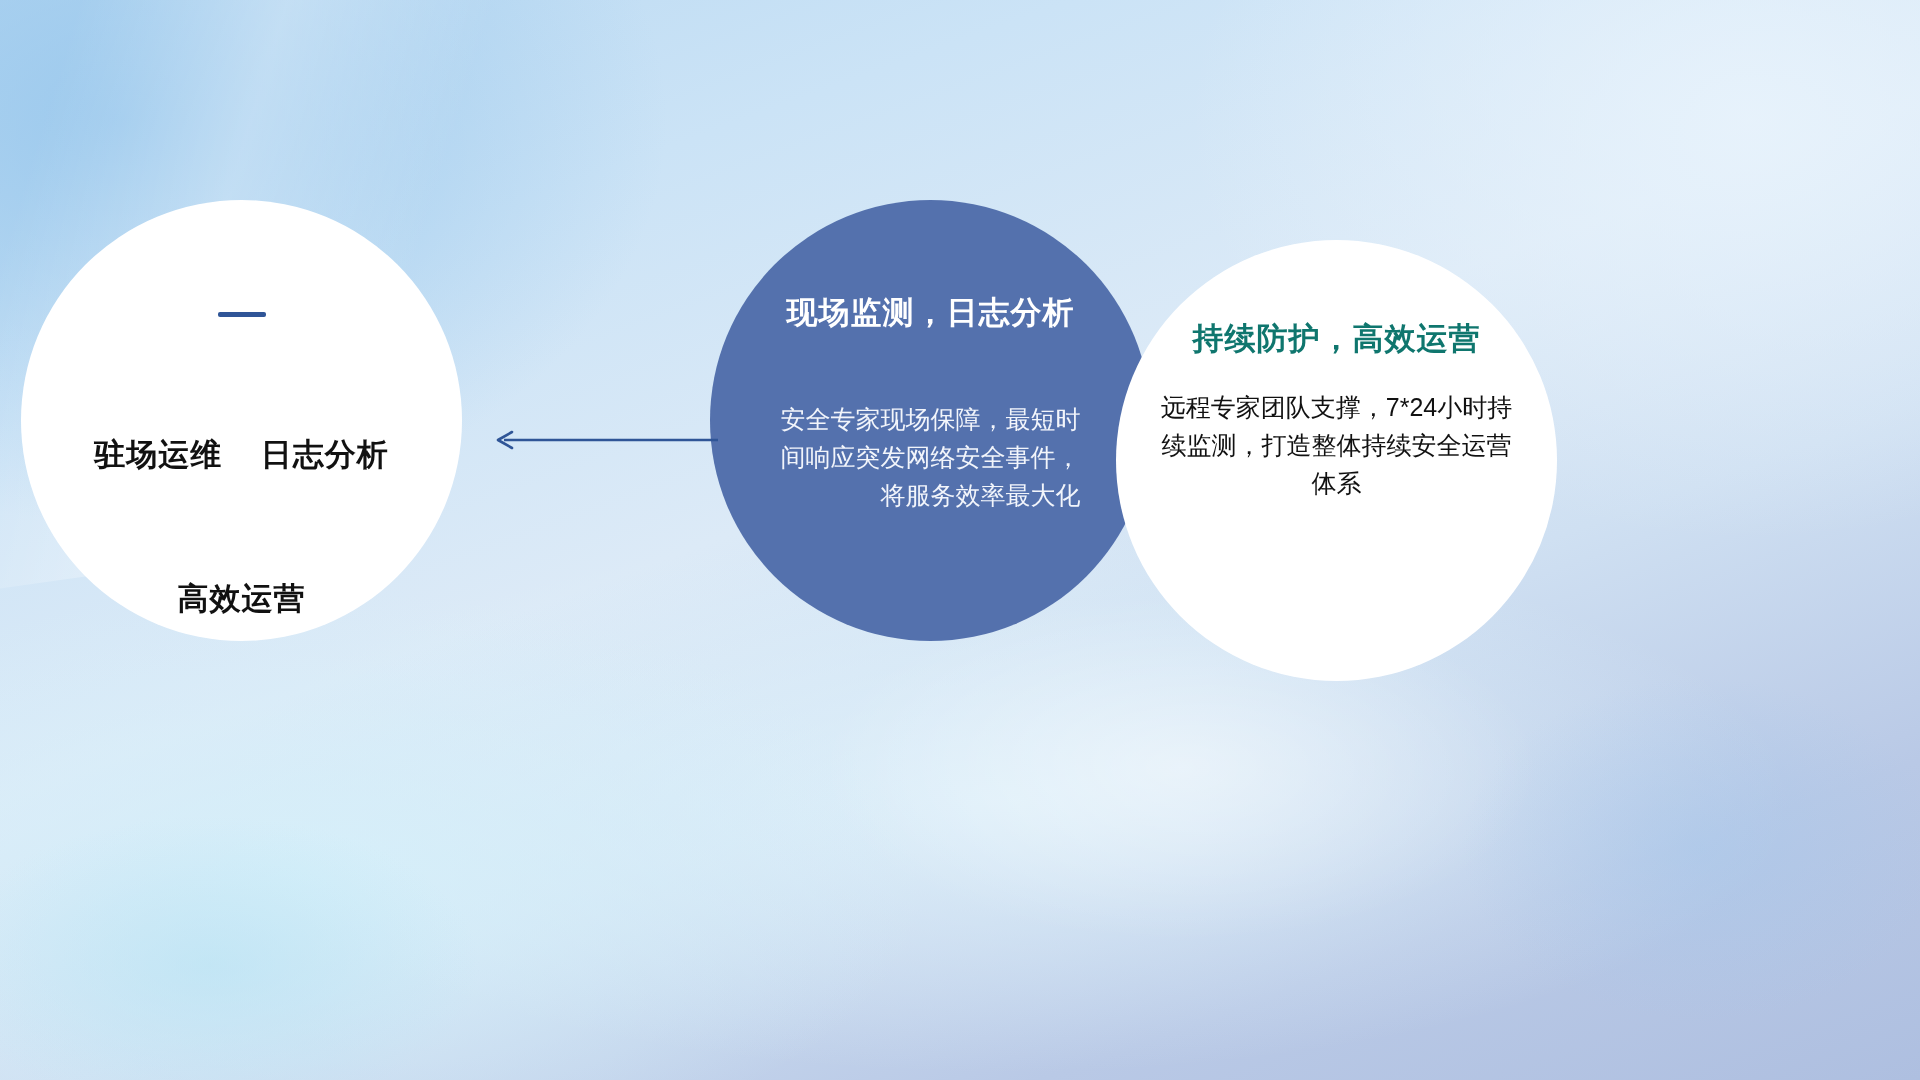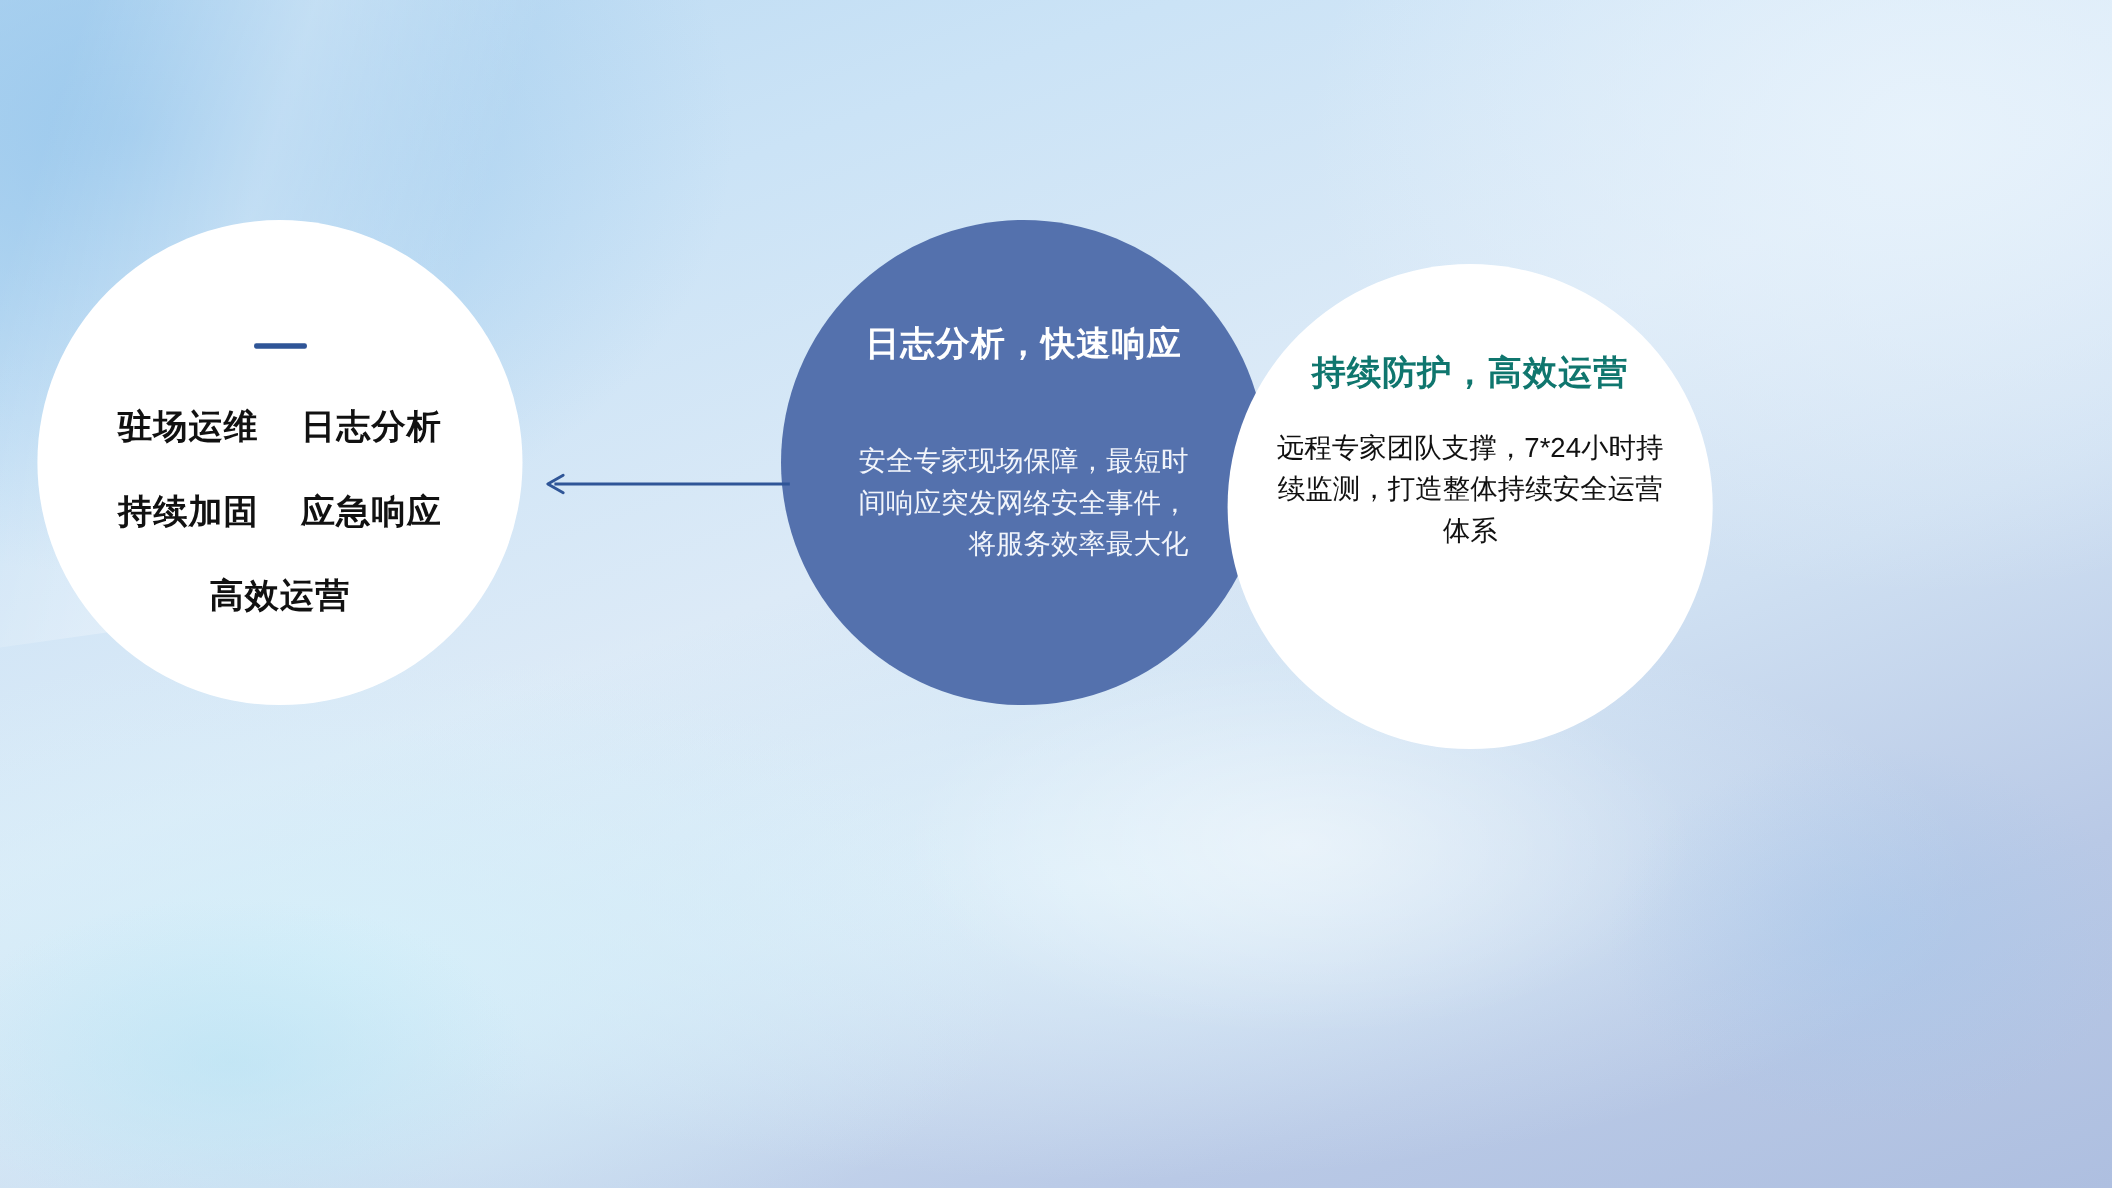--- a/index.html
+++ b/index.html
@@ -57,25 +57,25 @@
   .circle {
     position:absolute;
     border-radius:50%;
     display:flex;
     flex-direction:column;
     align-items:center;
   }
 
   
   #circle-left {
-    left:34px; top:200px;
+    left:21px; top:200px;
     width:441px; height:441px;
     background:#ffffff;
     z-index:3;
-    justify-content:flex-start;
+    justify-content:space-between;
     padding-top:112px;
     gap:19px;
   }
   #left-rule {
     width:48px; height:5px;
     background:#2f5597;
     border-radius:2px;
     margin-bottom:36px;
   }
   .left-line {
@@ -153,28 +153,27 @@
 <body>
 
 <div id="stage">
 
   <div id="sheen-a"></div>
   <div id="sheen-b"></div>
   <div id="sheen-c"></div>
   <div id="sheen-d"></div>
 
   <div class="circle" id="circle-mid">
-    <div id="mid-title">日志分析，快速响应</div>
+    <div id="mid-title">现场监测，日志分析</div>
     <div id="mid-body">安全专家现场保障，最短时间响应突发网络安全事件，将服务效率最大化</div>
   </div>
 
   <div class="circle" id="circle-left">
     <div id="left-rule"></div>
     <div class="left-line">驻场运维    日志分析</div>
-    <div class="left-line">持续加固    应急响应</div>
     <div class="left-line">高效运营</div>
   </div>
 
   <div class="circle" id="circle-right">
     <div id="right-title">持续防护，高效运营</div>
     <div id="right-body">远程专家团队支撑，7*24小时持续监测，打造整体持续安全运营体系</div>
   </div>
 
   <svg id="arrow" viewBox="0 0 230 32">
     <line x1="228" y1="16" x2="14" y2="16" stroke="#2f5597" stroke-width="2.6"></line>

